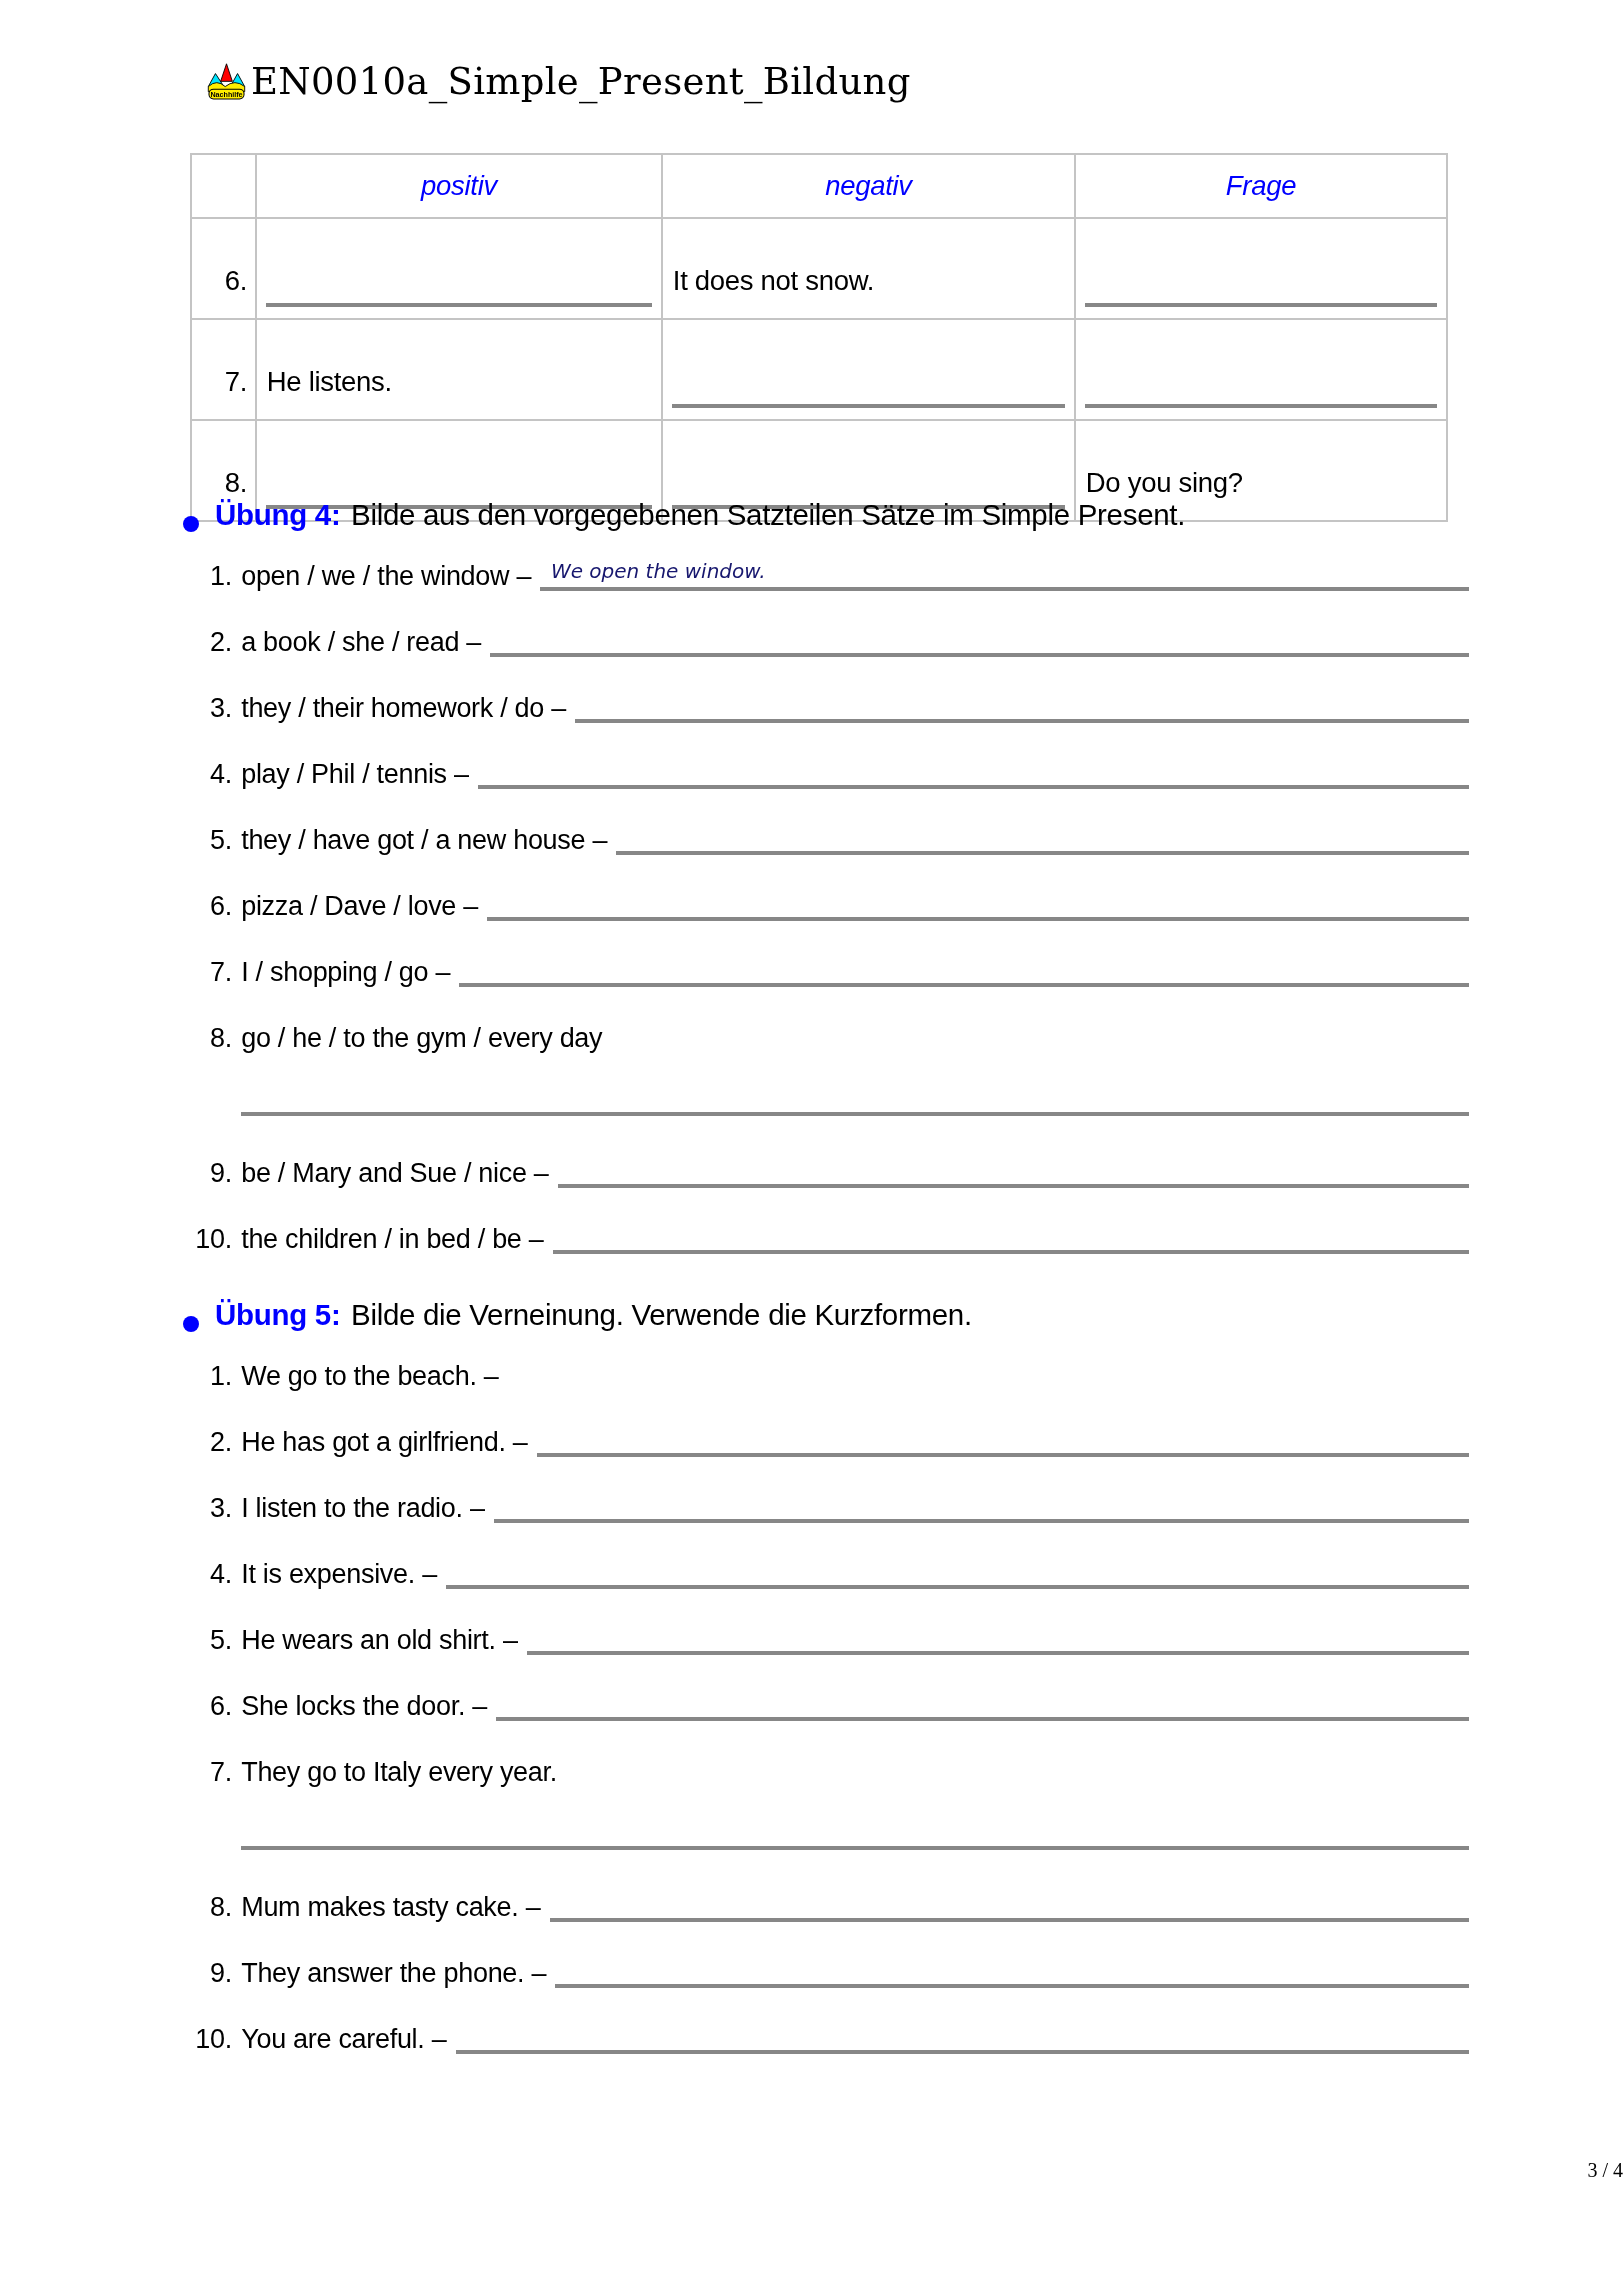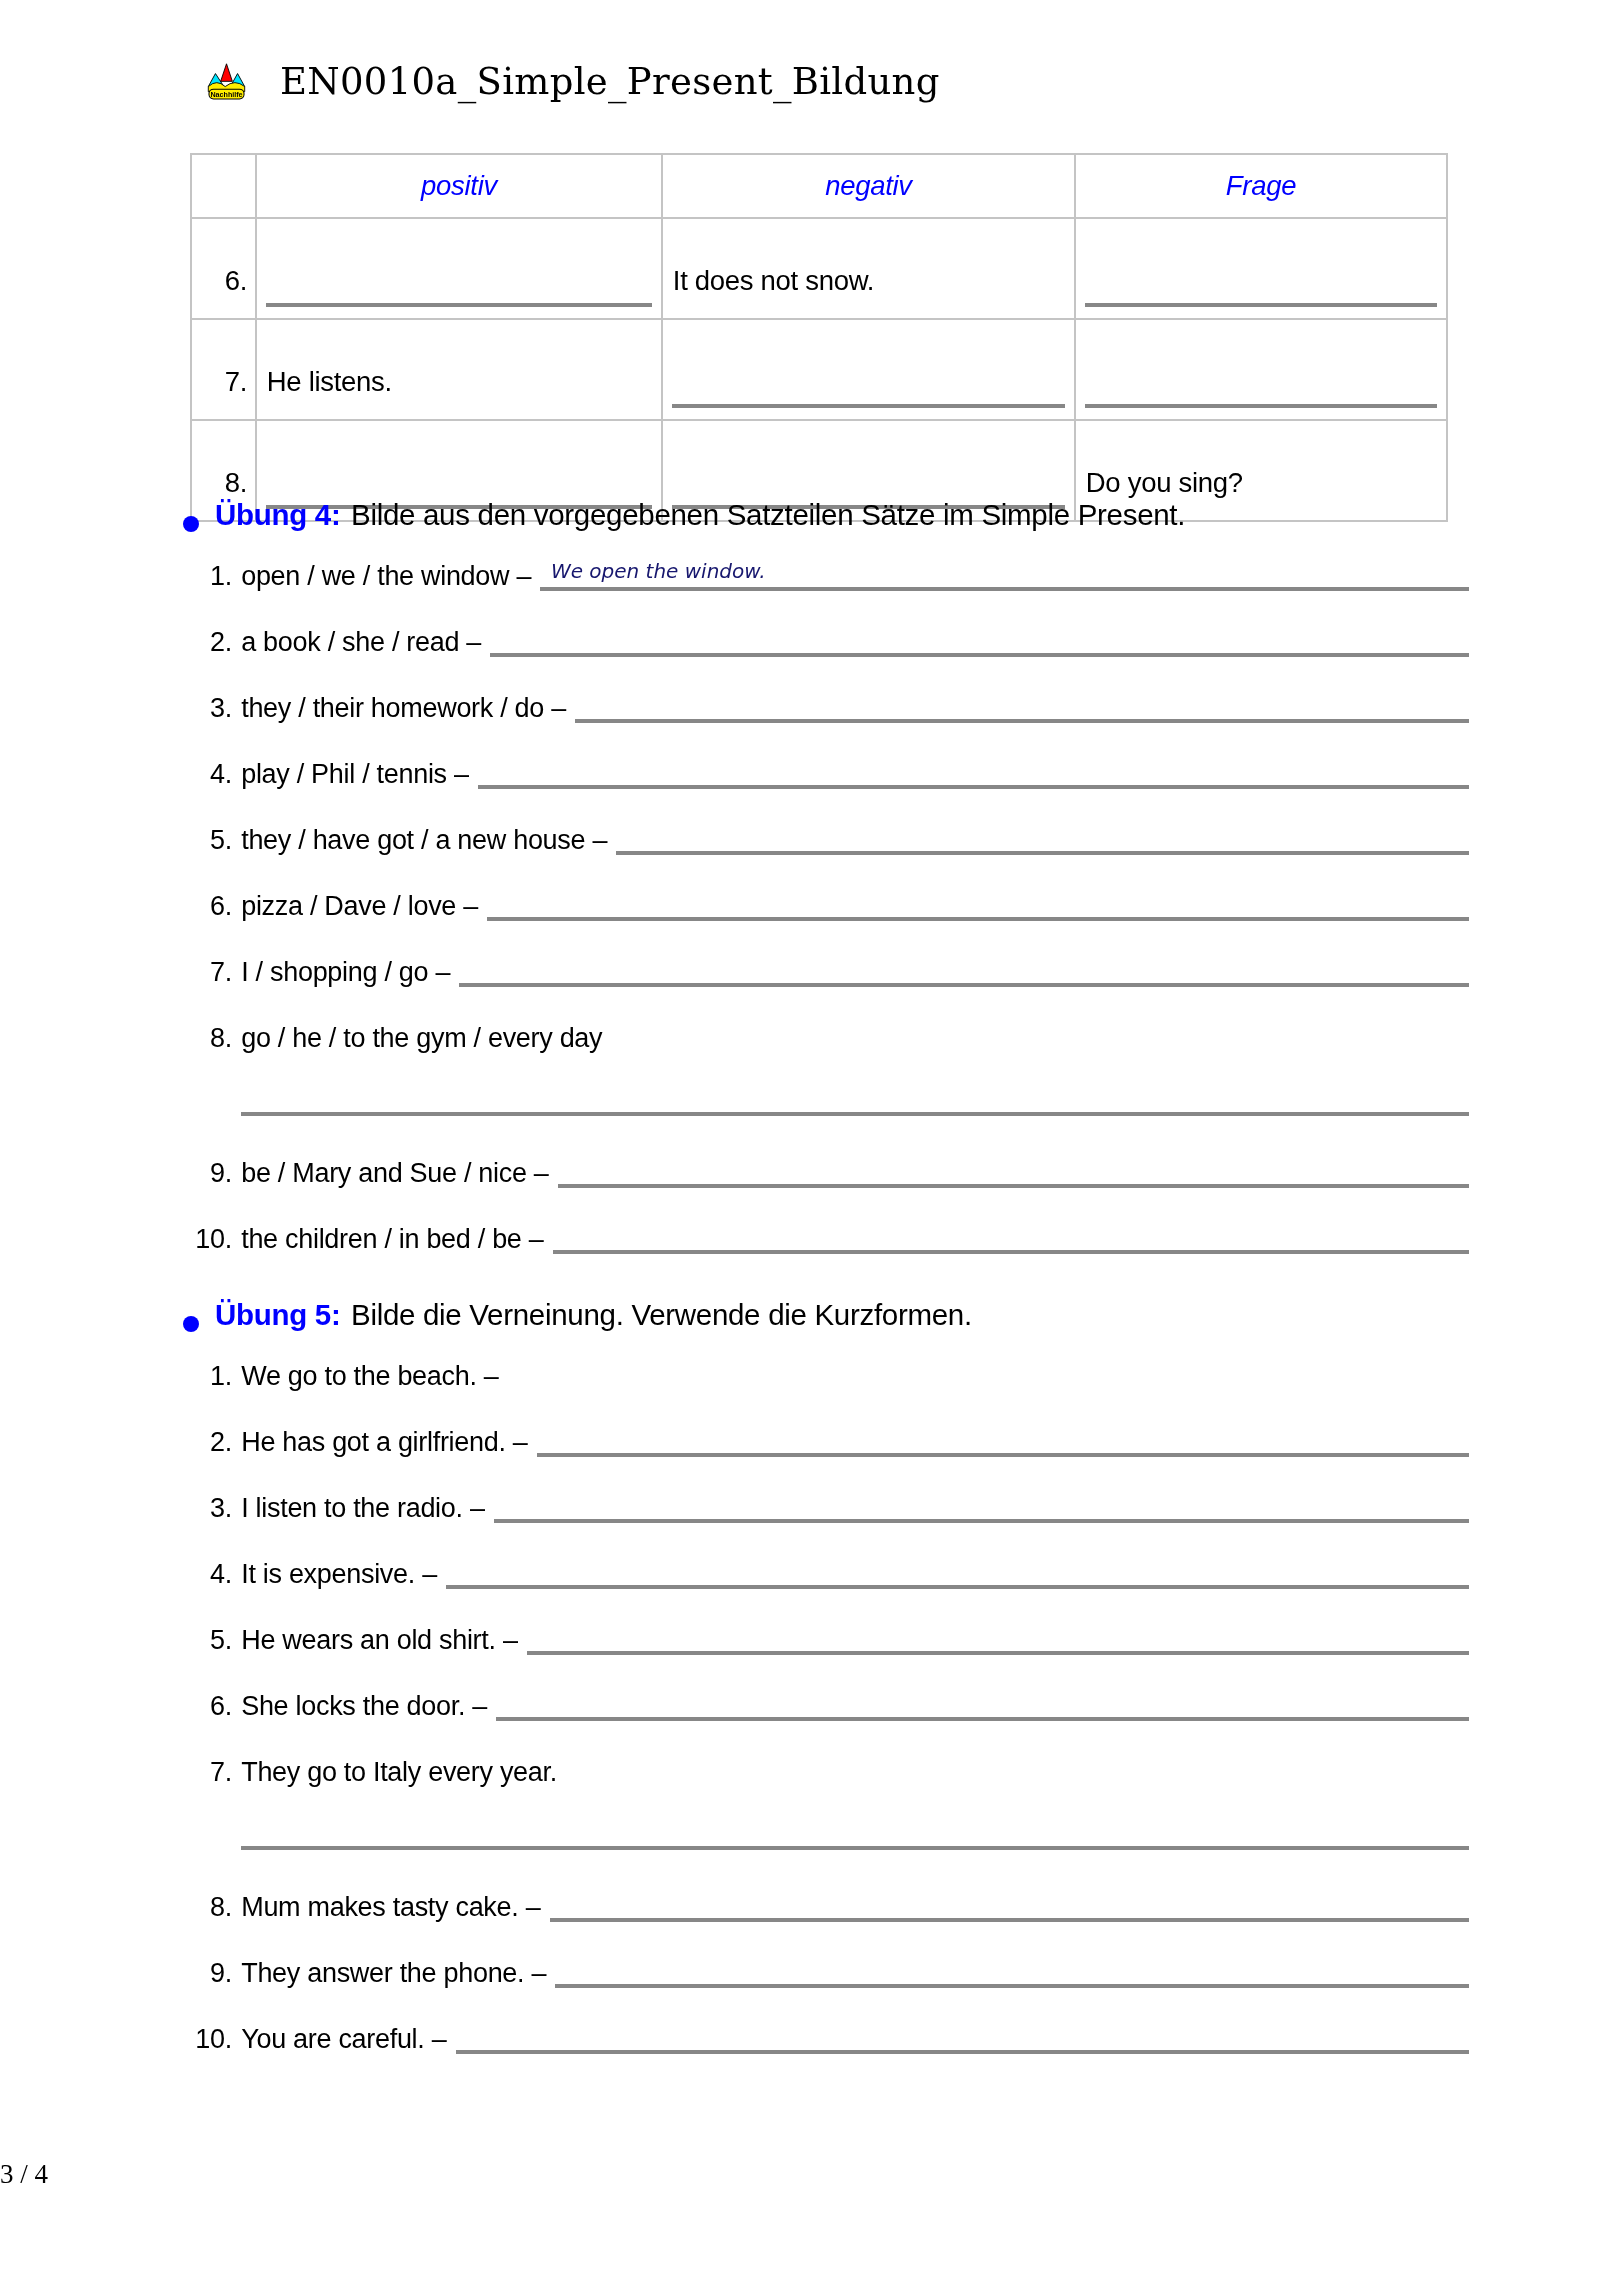--- a/index.html
+++ b/index.html
@@ -9,21 +9,21 @@
     font-family: "Liberation Sans", sans-serif;
     color: #000;
     position: relative;
     overflow: hidden;
   }
   .page { position: absolute; inset: 0; }
 
   
   .doc-header {
     position: absolute; top: 60px; left: 207px;
-    display: flex; align-items: center; gap: 34px;
+    display: flex; align-items: center; gap: 5px;
   }
   .logo { width: 39px; height: 38px; flex: none; }
   .doc-title {
     font-family: "DejaVu Serif", serif;
     font-size: 37px;
     letter-spacing: 0.3px;
     white-space: nowrap;
   }
 
   
@@ -120,23 +120,23 @@
   .answer:empty { display: none; }
   .full-line {
     height: 0;
     border-bottom: 4.6px solid var(--line-gray, #878787);
     margin: 59px 0 38px 58px;
   }
 
   
   .doc-footer {
     position: absolute; top: 2159px; left: 0; width: 1623px;
-    text-align: left;
+    text-align: right;
     font-family: "Liberation Serif", serif;
-    font-size: 27px;
+    font-size: 20px;
   }
 </style>
 </head>
 <body>
 
 <div class="page">
 
   <div class="doc-header">
     <svg class="logo" viewBox="0 0 60 58">
       <polygon points="13,16 26,36 2,36" fill="#00e5ff" stroke="#000" stroke-width="1.4"></polygon>

